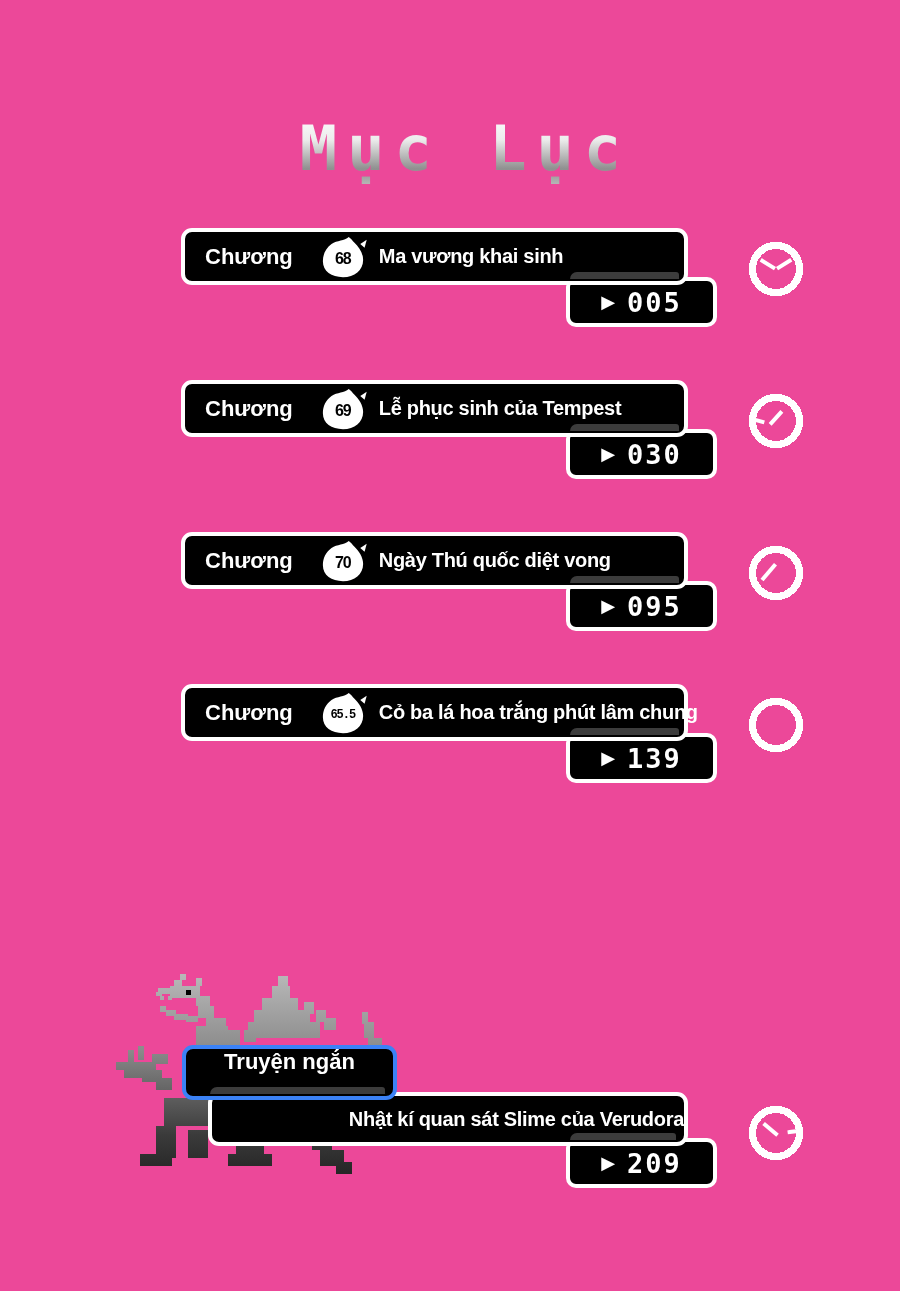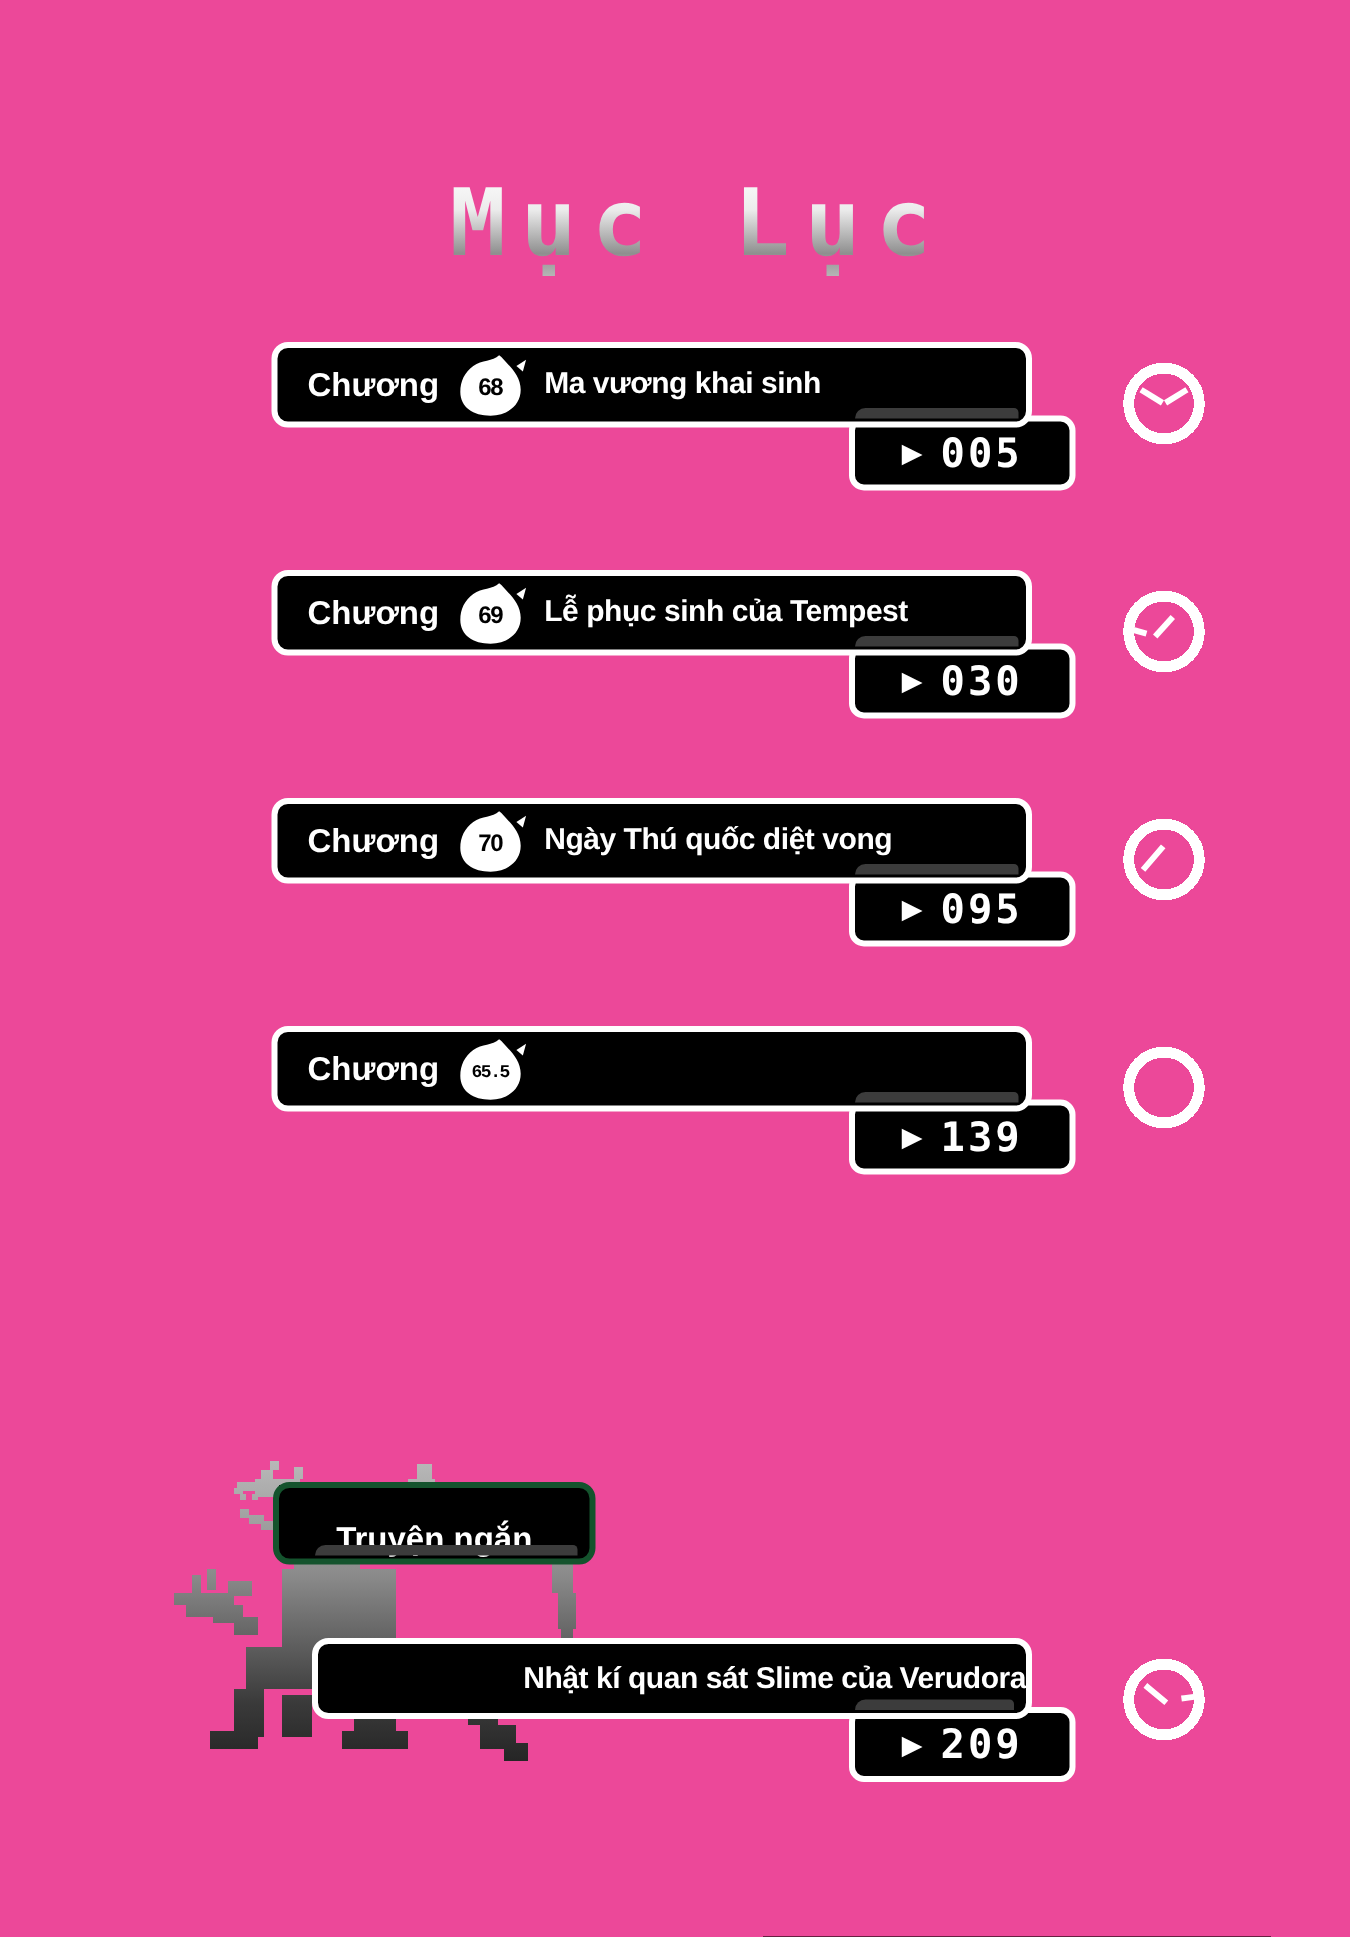--- a/index.html
+++ b/index.html
@@ -14,42 +14,42 @@
          -webkit-background-clip:text;background-clip:text;color:transparent;}
 
   
   .row{position:absolute;left:0;width:900px;height:152px;}
   .chapter-box{position:absolute;left:181px;top:0;width:507px;height:57px;background:#000;
                border:4px solid #fff;border-radius:11px;box-sizing:border-box;
                display:flex;align-items:center;padding-left:20px;z-index:2;}
   .notch{position:absolute;bottom:2px;height:7px;background:#3c3c3c;
          border-radius:7px 3px 0 0;z-index:1;}
   .chapter-box .notch{left:385px;right:5px;}
-  .chap-label{color:#fff;font-weight:bold;font-size:22px;white-space:nowrap;margin-right:9px;}
+  .chap-label{color:#fff;font-weight:bold;font-size:22px;white-space:nowrap;margin-right:25px;}
   .chap-title{color:#fff;font-weight:bold;font-size:20px;white-space:nowrap;margin-left:11px;
               letter-spacing:-0.3px;}
   .badge{position:relative;width:50px;height:46px;flex:0 0 auto;}
   .badge svg{position:absolute;inset:0;width:100%;height:100%;}
   .badge-num{position:absolute;inset:0;display:flex;align-items:center;justify-content:center;
              padding-top:5px;color:#000;font-weight:bold;font-size:16px;letter-spacing:-1px;
              font-family:"Liberation Sans",sans-serif;text-align:right;}
 
   .page-tab{position:absolute;left:566px;top:49px;width:151px;height:50px;background:#000;
             border:4px solid #fff;border-radius:10px;box-sizing:border-box;
             display:flex;align-items:center;justify-content:center;gap:12px;z-index:1;}
   .arrow{color:#fff;font-size:18px;line-height:1;}
   .page-num{color:#fff;font-family:"DejaVu Sans Mono",monospace;font-weight:bold;
             font-size:27px;letter-spacing:2px;}
 
   .clock{position:absolute;left:747px;top:12px;width:58px;height:58px;z-index:1;}
 
   
-  .ts-box{position:absolute;left:182px;top:988px;width:215px;height:55px;background:#000;
-          border:4px solid #14532d;border-radius:11px;box-sizing:border-box;
-          display:flex;align-items:flex-end;justify-content:center;z-index:3;}
+  .ts-box{position:absolute;left:182px;top:1045px;width:215px;height:55px;background:#000;
+          border:4px solid #3b82f6;border-radius:11px;box-sizing:border-box;
+          display:flex;align-items:flex-start;justify-content:center;z-index:3;}
   .ts-box .notch{left:24px;right:8px;}
   .nk-box{position:absolute;left:208px;top:1092px;width:480px;height:54px;background:#000;
           border:4px solid #fff;border-radius:11px;box-sizing:border-box;
           display:flex;align-items:center;justify-content:flex-end;z-index:2;}
   .nk-box .notch{left:358px;right:8px;}
   .tab-bottom{left:566px;top:1138px;}
   .clock-bottom{left:747px;top:1104px;top:1104px;}
 
   .dragon{position:absolute;left:108px;top:946px;width:292px;height:264px;z-index:0;}
 </style>
@@ -134,20 +134,21 @@
   <div class="row" style="top:684px">
     <div class="chapter-box">
       <span class="chap-label">Chương</span>
       <span class="badge">
         <svg viewBox="0 0 34 32">
           <path fill="#fff" d="M21 2 C 18 5, 13 4, 9 7 C 5 10, 3 14, 3 19 C 3 26, 9 30, 17 30 C 25 30, 31 25, 31 18 C 31 13, 28 9, 25 6 C 23.5 4.5, 22.5 3, 21 2 Z"></path>
           <path fill="#fff" d="M29 7 l4.5 -3 -1.5 5.5 z"></path>
         </svg>
         <span class="badge-num" style="font-size: 12px; font-family: Liberation Mono, monospace;">65.5</span>
       </span>
+      <span class="chap-title">Cỏ ba lá hoa trắng phút lâm chung</span>
       <span class="notch"></span>
     </div>
     <div class="page-tab">
       <span class="arrow">▶</span>
       <span class="page-num">139</span>
     </div>
     <svg class="clock" viewBox="0 0 32 32">
       <circle cx="16" cy="16" r="13" fill="none" stroke="#fff" stroke-width="4" shape-rendering="crispEdges"></circle>
     </svg>
   </div>

